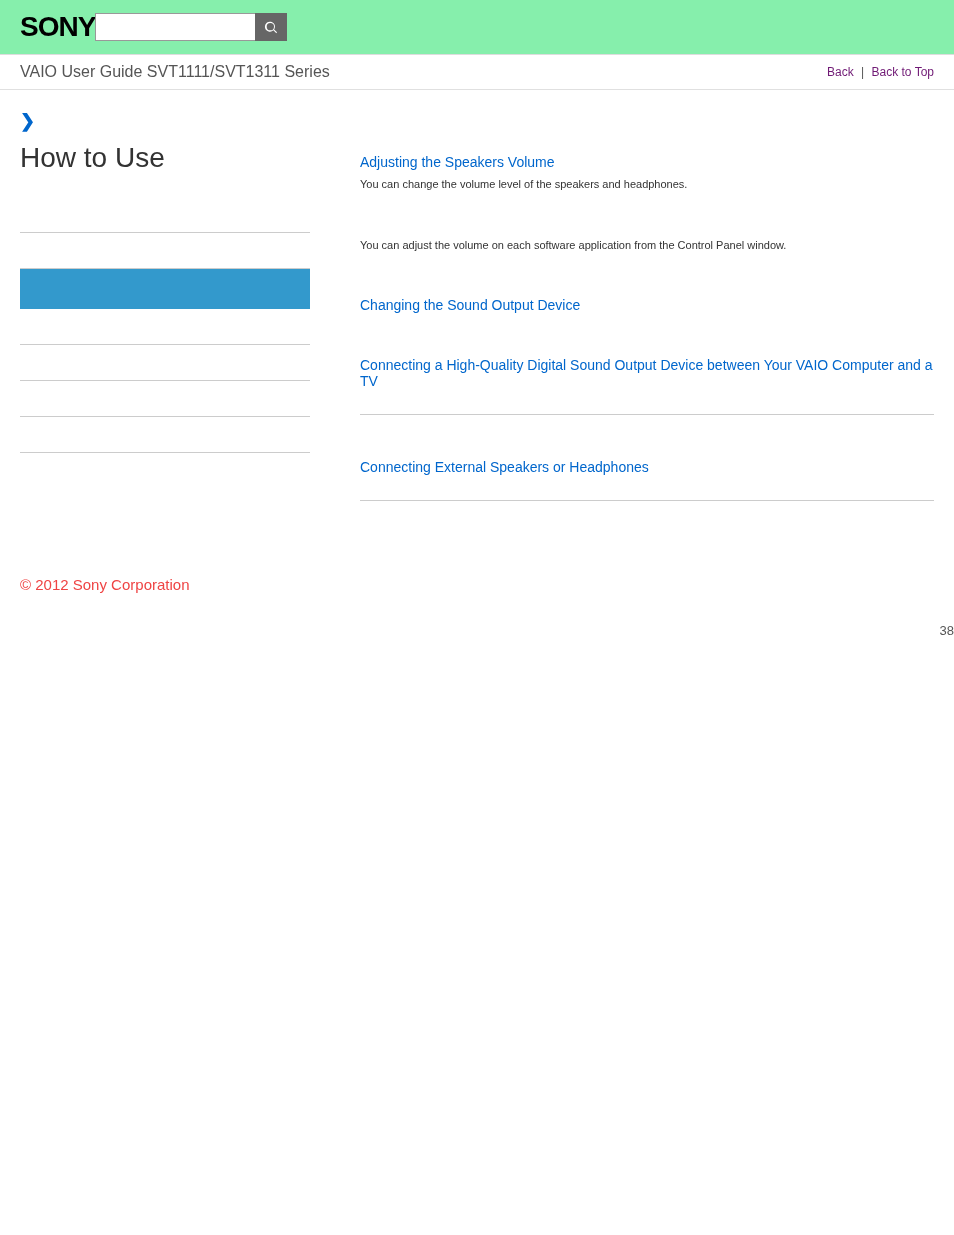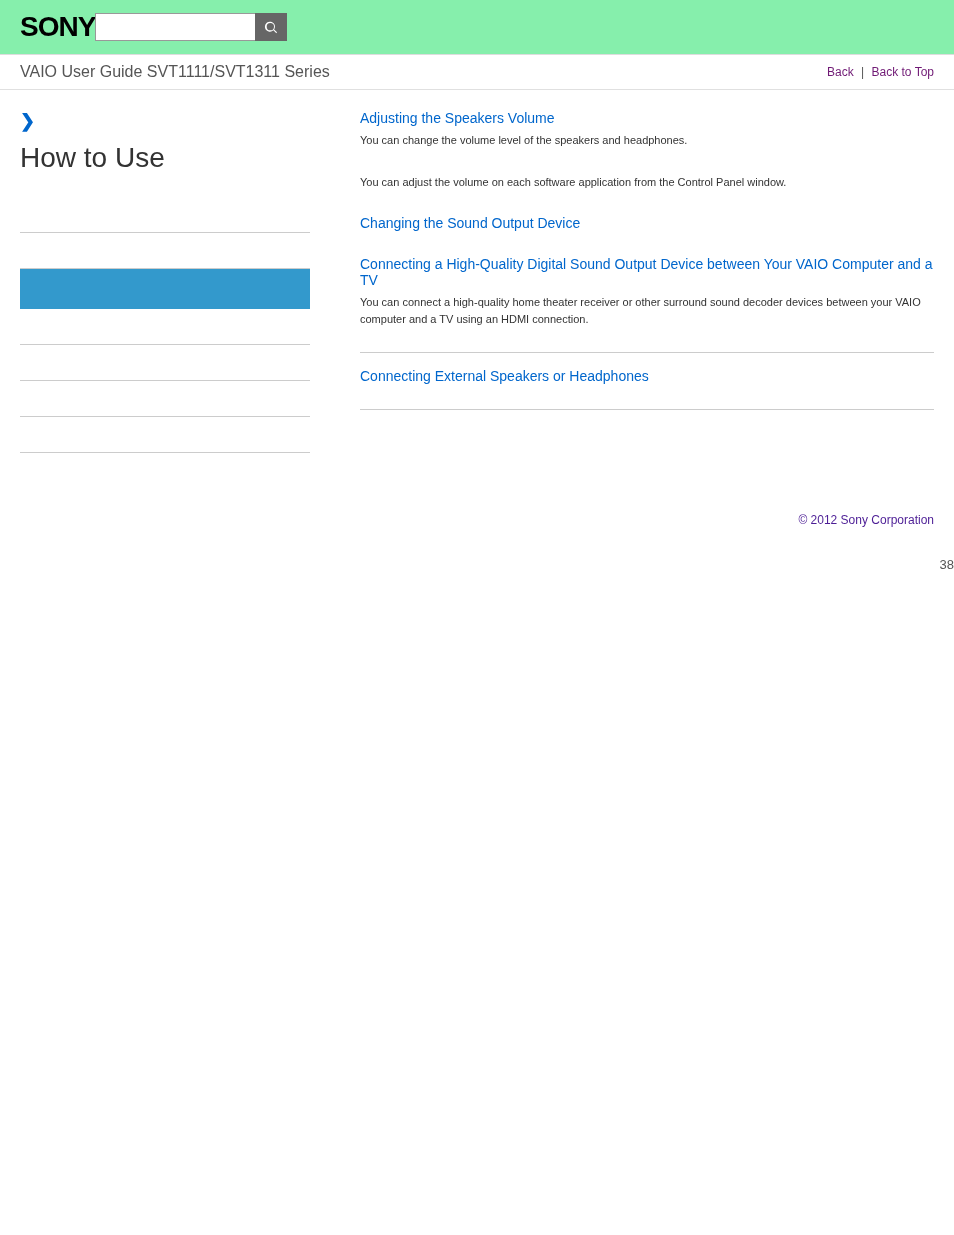--- a/index.html
+++ b/index.html
@@ -126,20 +126,21 @@
       min-height: 36px;
     }
 
     
     .content {
       flex: 1;
       padding-left: 30px;
     }
     .content-section {
       margin-bottom: 25px;
+      margin-top: 44px;
     }
     .content-link {
       color: #0066cc;
       text-decoration: none;
       font-size: 14px;
       display: block;
       margin-bottom: 6px;
     }
     .content-desc {
       font-size: 11px;
@@ -149,23 +150,22 @@
     }
     .content-divider {
       border: none;
       border-top: 1px solid #ccc;
       margin: 15px 0;
     }
 
     
     .footer {
       padding: 20px 20px 10px 20px;
-      font-size: 12px;
-      color: #4c1d95;
-      text-align: right;
+      font-size: 15px;
+      color: #ef4444;
     }
     .page-number {
       text-align: right;
       font-size: 13px;
       color: #555;
       padding: 20px 0;
     }
   </style>
 </head>
 <body>
@@ -215,21 +215,20 @@
     <div class="content-section">
       <p class="content-desc">You can adjust the volume on each software application from the Control Panel window.</p>
     </div>
 
     <div class="content-section">
       <a href="#" class="content-link">Changing the Sound Output Device</a>
     </div>
 
     <div class="content-section">
       <a href="#" class="content-link">Connecting a High-Quality Digital Sound Output Device between Your VAIO Computer and a TV</a>
-      <p class="content-desc">You can connect a high-quality home theater receiver or other surround sound decoder devices between your VAIO computer and a TV using an HDMI connection.</p>
     </div>
 
     <hr class="content-divider">
 
     <div class="content-section">
       <a href="#" class="content-link">Connecting External Speakers or Headphones</a>
     </div>
 
     <hr class="content-divider">
 

